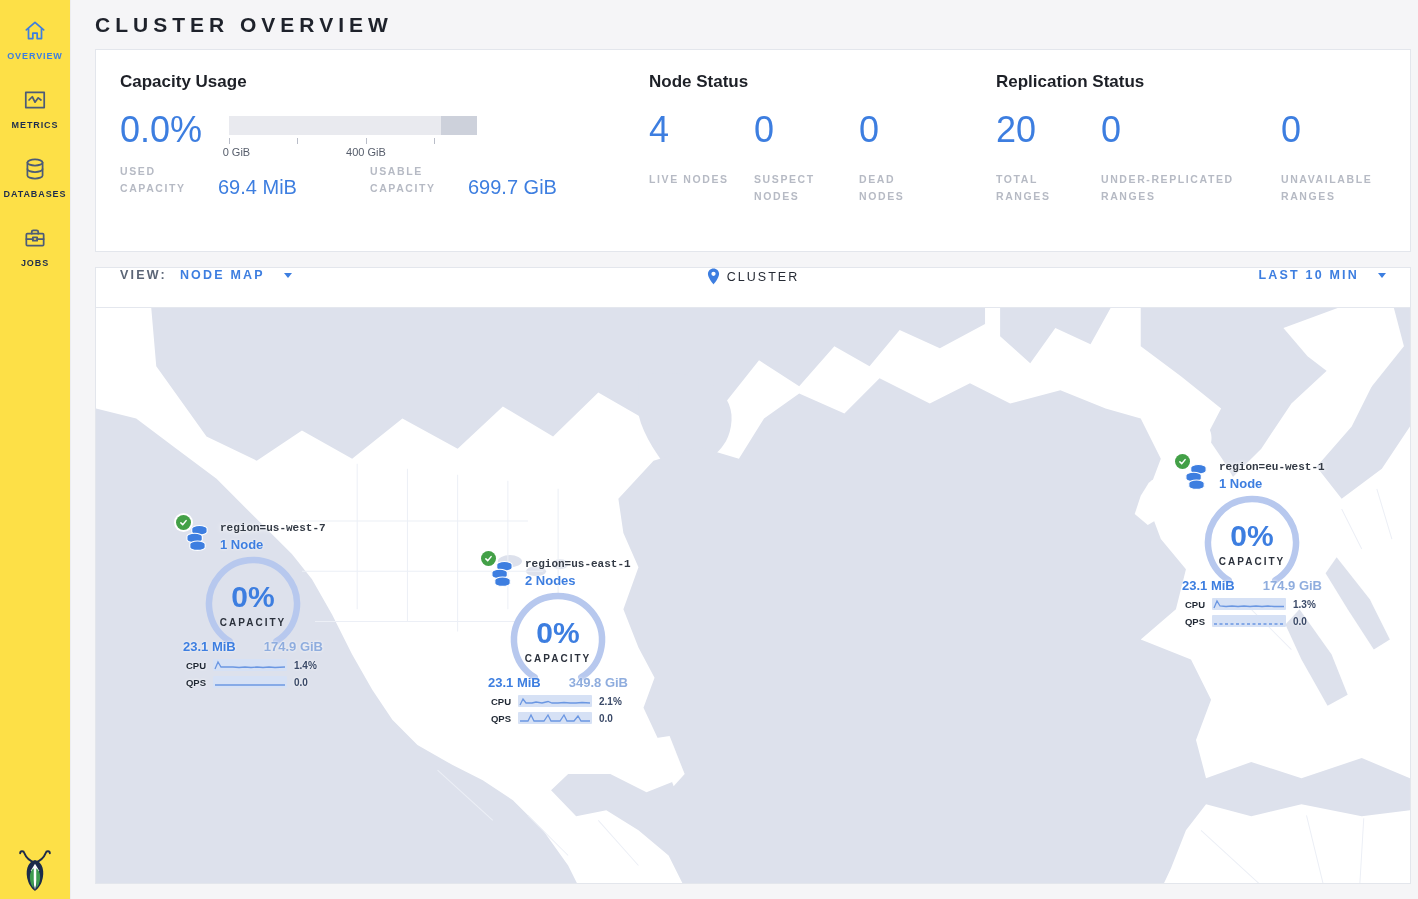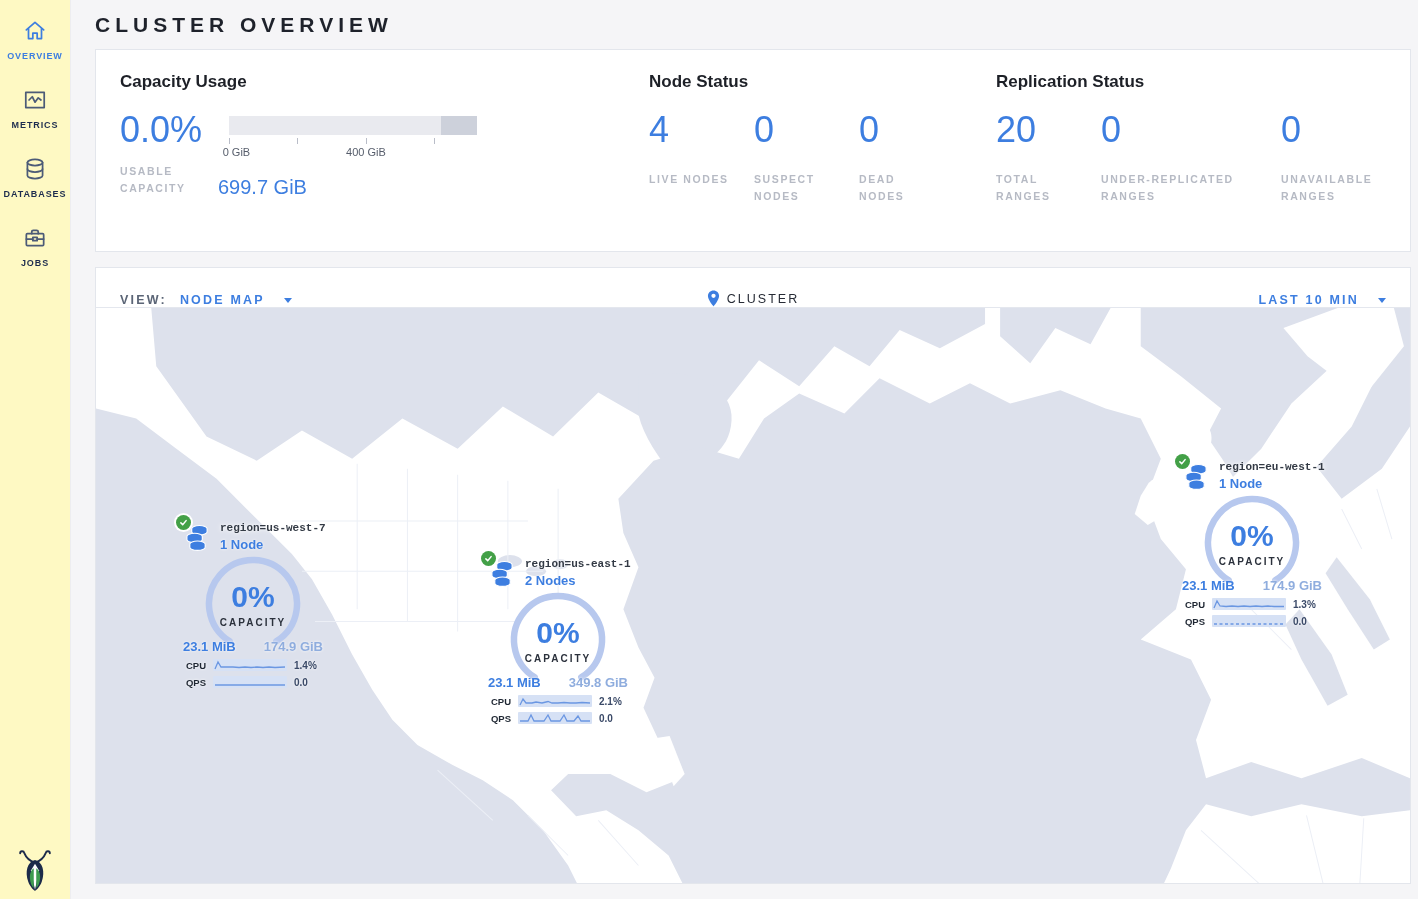--- a/index.html
+++ b/index.html
@@ -5,21 +5,21 @@
   :root{
     --accent:#3d7ee0; --accent_soft:#8fadde; --arc:#b7c8ee; --ocean:#dde1ec;
     --green:#43a047; --label_gray:#b6bac4; --value_navy:#3b4a68; --dark:#21262f;
   }
   *{box-sizing:border-box}
   html,body{margin:0;padding:0}
   body{width:1418px;height:899px;background:#f5f5f7;font-family:"Liberation Sans",sans-serif;
        display:flex;overflow:hidden;color:var(--dark)}
 
   
-  .sidebar{width:71px;background:#fef9c3;flex-shrink:0;position:relative;border-right:1px solid #ededf0}
+  .sidebar{width:71px;background:#fde047;flex-shrink:0;position:relative;border-right:1px solid #ededf0}
   .nav-item{display:flex;flex-direction:column;align-items:center;gap:7px;padding:18px 0 8px;cursor:pointer}
   .nav-item svg{stroke:#4c5b77;fill:none;stroke-width:1.6;stroke-linecap:round;stroke-linejoin:round}
   .nav-label{font-size:9px;font-weight:bold;letter-spacing:.9px;color:#1d2c4e}
   .nav-item.active svg{stroke:var(--accent)}
   .nav-item.active .nav-label{color:var(--accent)}
   .logo{position:absolute;bottom:6px;left:0;right:0;display:flex;justify-content:center}
 
   
   .main{flex:1;padding:0 15px 0 24px}
   h1{font-size:21px;font-weight:700;letter-spacing:5px;color:#1e222b;margin:13px 0 12px}
@@ -45,21 +45,21 @@
   .mid-val{font-size:20px;color:var(--accent);white-space:nowrap;position:relative;top:2px}
   .sec-nodes{width:347px}
   .sec-repl{flex:1}
   .stat-cols{display:flex;margin-top:20px}
   .stat-col{width:105px}
   .sec-repl .stat-col.w2{width:180px}
   .stat-col .mini-label{margin-top:23px}
   .sec-repl .stat-col.w2 .mini-label{width:150px}
 
   
-  .view-bar{height:40px;display:flex;align-items:flex-end;padding:0 24px;border-bottom:1px solid #e4e7ee;position:relative;background:#fff}
+  .view-bar{height:40px;display:flex;align-items:flex-start;padding:0 24px;border-bottom:1px solid #e4e7ee;position:relative;background:#fff}
   .vb-left{display:flex;align-items:center;gap:13px}
   .vb-label{font-size:12.5px;letter-spacing:2.2px;color:#5b6576;font-weight:600}
   .vb-link{font-size:12.5px;letter-spacing:2.2px;color:var(--accent);font-weight:700;display:flex;align-items:center;gap:19px;cursor:pointer}
   .caret{width:0;height:0;border-left:4.5px solid transparent;border-right:4.5px solid transparent;border-top:5.5px solid var(--accent);display:inline-block;margin-top:1px}
   .vb-center{position:absolute;left:0;right:0;display:flex;justify-content:center;align-items:center;gap:7px;pointer-events:none}
   .vb-cluster{font-size:12.5px;letter-spacing:2px;font-weight:400;color:#262b35}
   .vb-right{margin-left:auto}
   .map{position:relative;height:575px;overflow:hidden;background:#fff}
   .worldmap{position:absolute;inset:0}
 
@@ -150,20 +150,24 @@
             <span class="tick" style="left:0%"></span>
             <span class="tick" style="left:27.4%"></span>
             <span class="tick" style="left:55.2%"></span>
             <span class="tick" style="left:82.7%"></span>
             <span class="tick-label" style="left:3%">0 GiB</span>
             <span class="tick-label" style="left:55.2%">400 GiB</span>
           </div>
         </div>
       </div>
       <div class="cap-foot">
+        <div class="pair p1">
+          <div class="mini-label">USED CAPACITY</div>
+          <div class="mid-val">69.4 MiB</div>
+        </div>
         <div class="pair">
           <div class="mini-label">USABLE CAPACITY</div>
           <div class="mid-val">699.7 GiB</div>
         </div>
       </div>
     </div>
 
     <div class="sec-nodes">
       <div class="sec-title">Node Status</div>
       <div class="stat-cols">

